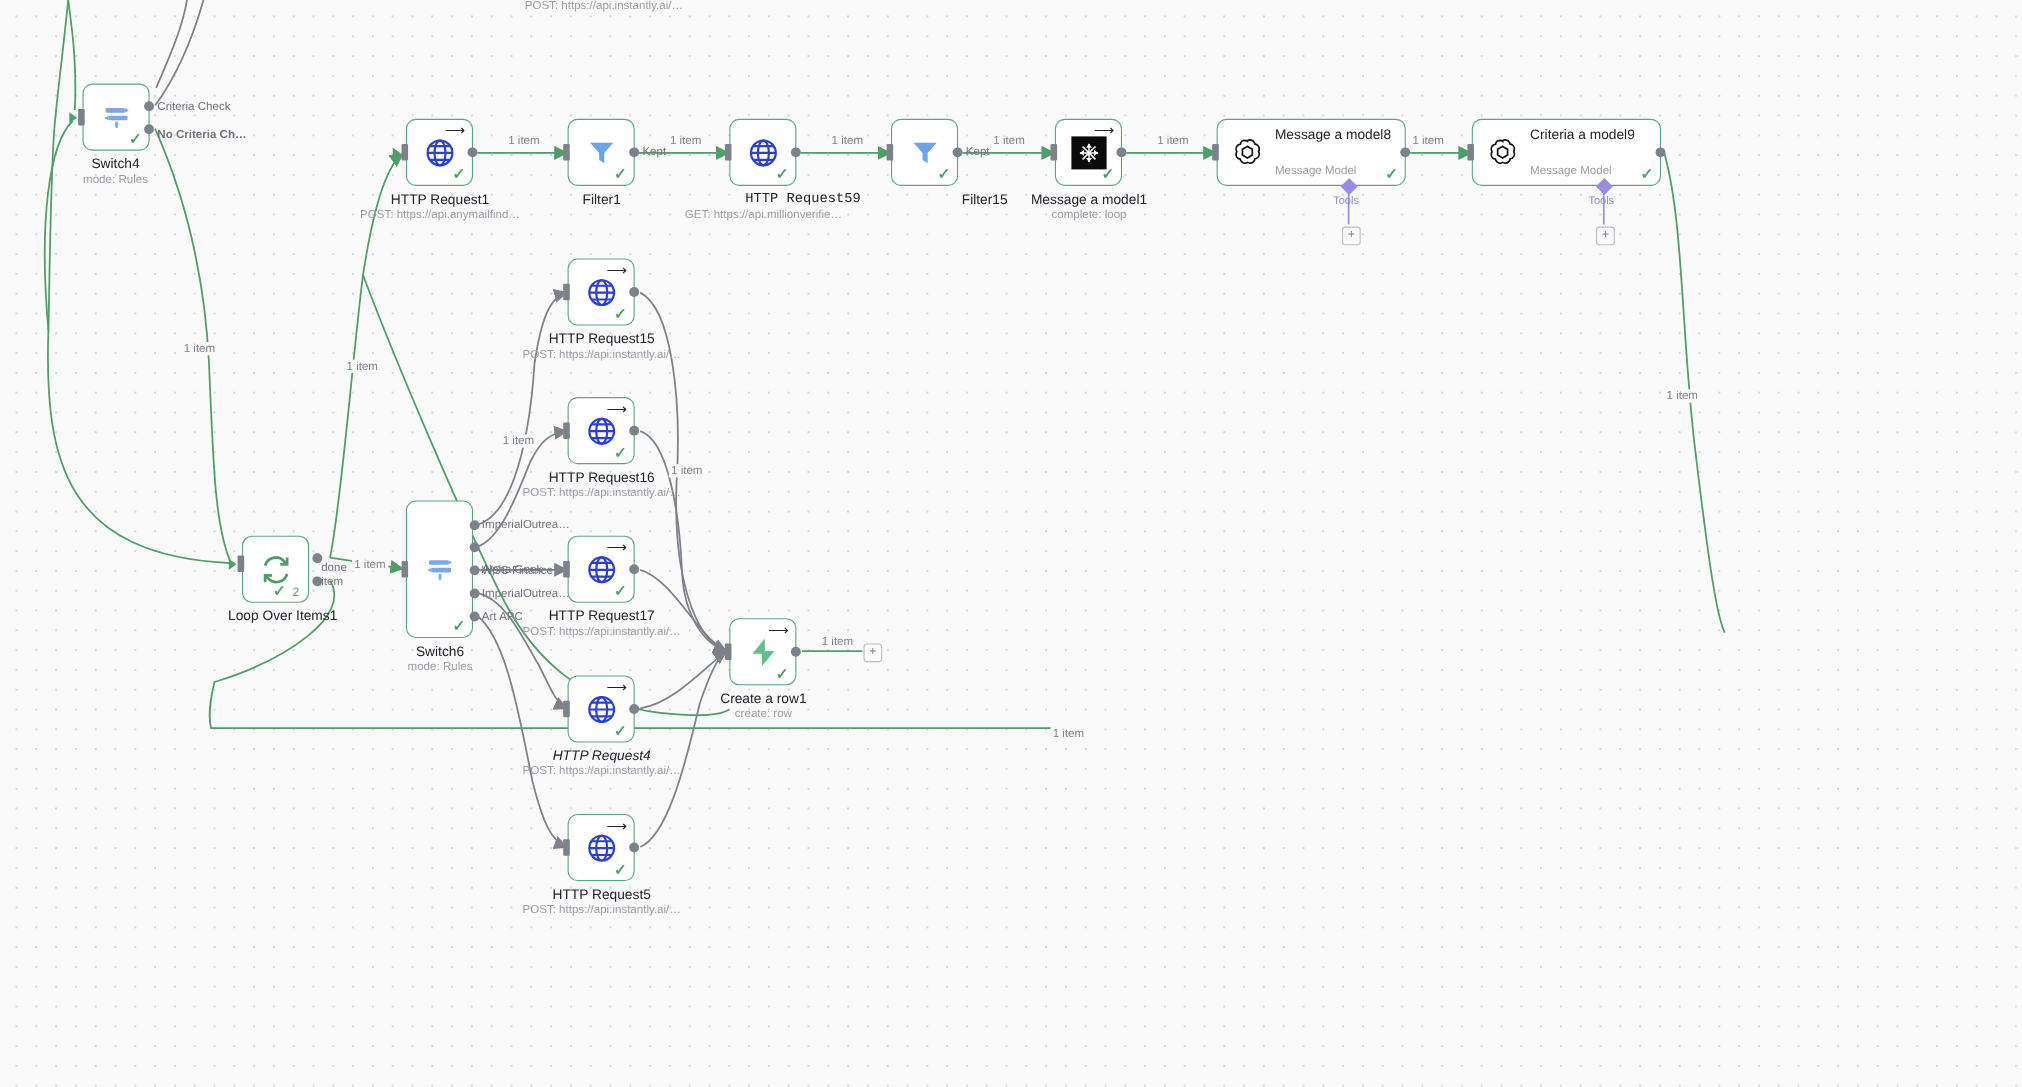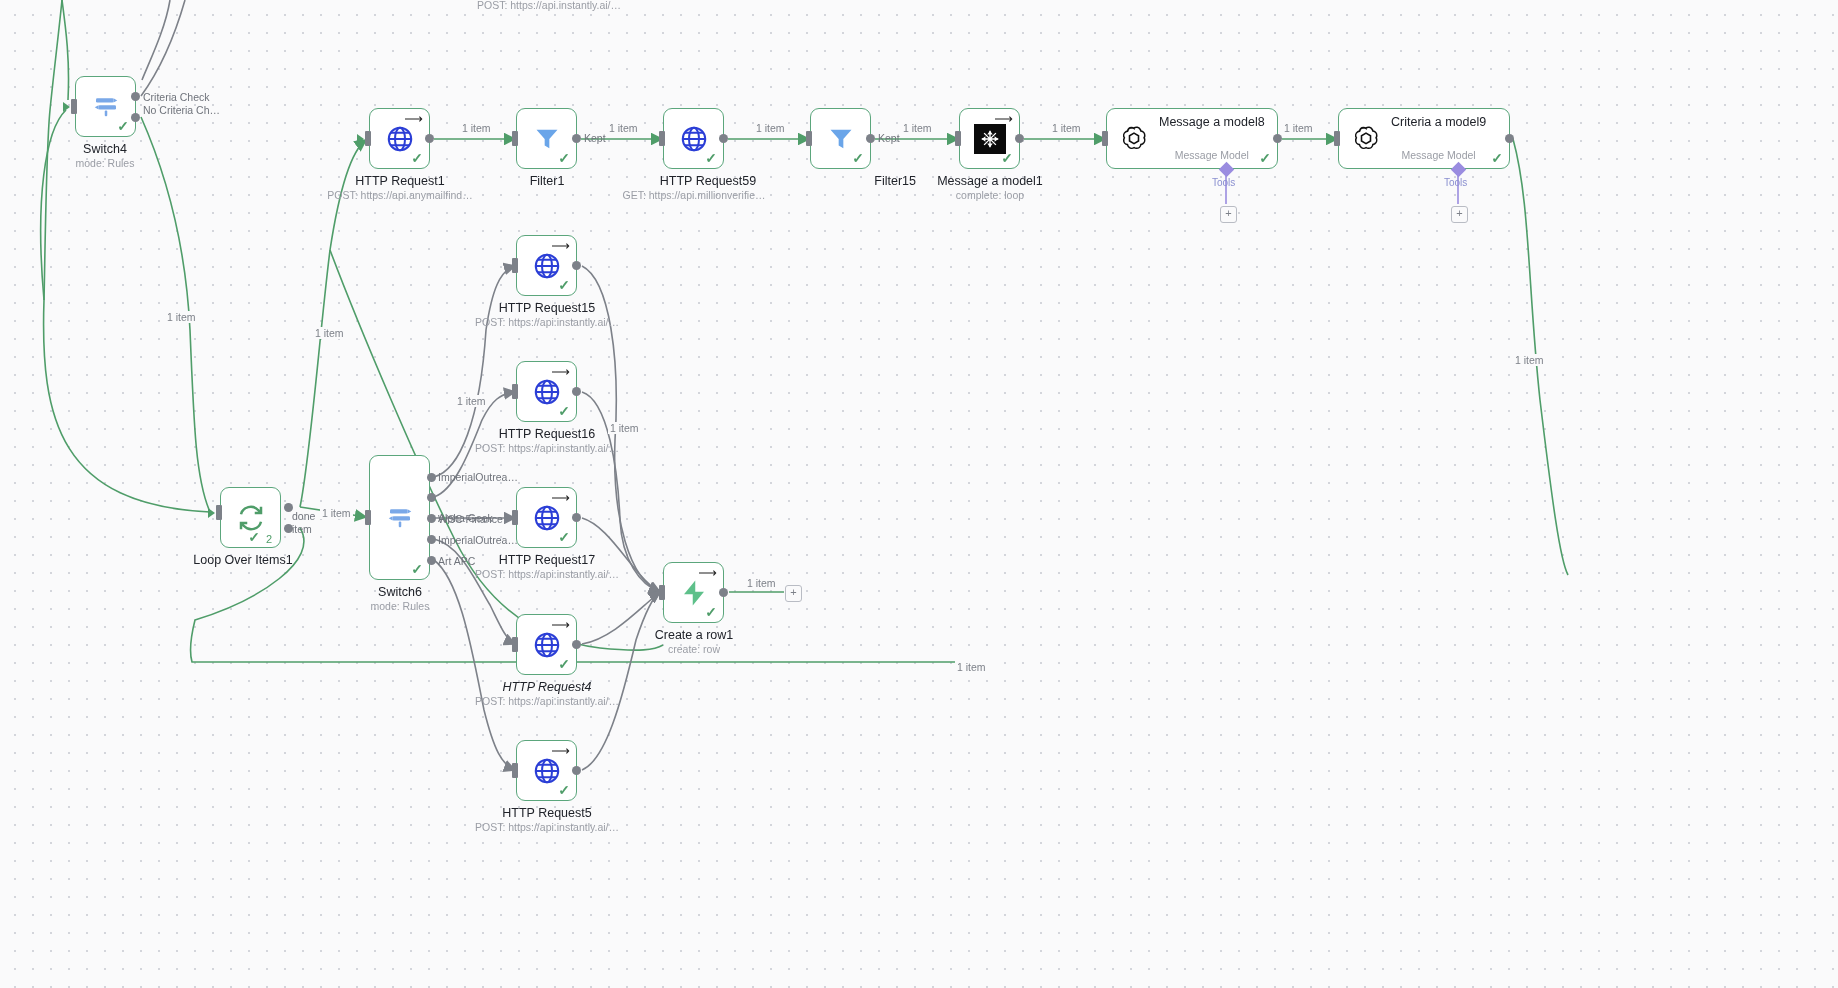--- a/index.html
+++ b/index.html
@@ -22,21 +22,21 @@
   .port{position:absolute;width:9px;height:9px;border-radius:50%;background:#7d8189;}
   .inport{position:absolute;width:6px;height:15px;background:#7d8189;border-radius:1px;}
   .intri{position:absolute;width:0;height:0;border-left:7px solid #4f9d69;border-top:5px solid transparent;border-bottom:5px solid transparent;}
   .portlabel{position:absolute;color:#6f737b;font-size:10.5px;line-height:12px;white-space:nowrap;}
   .plusbtn{position:absolute;width:15px;height:15px;border:1px solid #b9bcc4;border-radius:3px;background:#fafafb;
     color:#7d8189;font-size:11px;line-height:13px;text-align:center;}
   .diamond{position:absolute;width:11px;height:11px;background:#9a8ce0;transform:rotate(45deg);}
   .toolslbl{position:absolute;color:#8a8fd0;font-size:10px;white-space:nowrap;}
   .twotxt{position:absolute;color:#4f9d69;font-size:11px;white-space:nowrap;}
   .wtitle{font-size:12.5px;color:#20232a;line-height:15px;}
-  .wsub{font-size:10.5px;color:#9a9da5;line-height:13px;margin-top:19px;text-align:center;}
+  .wsub{font-size:10.5px;color:#9a9da5;line-height:13px;margin-top:19px;}
   .wtxt{display:flex;flex-direction:column;justify-content:center;}
 </style>
 </head>
 <body>
 
 <div id="canvas">
 
   <svg class="edges">
     <defs>
       <marker id="ag" markerWidth="8" markerHeight="8" refX="7" refY="4" orient="auto">
@@ -103,21 +103,21 @@
         <path d="M6 10.5L3 12.2l3 1.7z" fill="#7aa8e8"></path>
       <rect x="11" y="14.8" width="2" height="4.6" rx="0.8" fill="#7aa8e8"></rect>
     </svg>
     <span class="tick">✓</span>
   </div>
   <div class="intri" style="left:63px;top:102px;"></div>
   <div class="inport" style="left:71px;top:99px;"></div>
   <div class="port" style="left:131px;top:92px;"></div>
   <div class="port" style="left:131px;top:113px;"></div>
   <div class="portlabel" style="left:143px;top:91px;">Criteria Check</div>
-  <div class="portlabel" style="left:143px;top:104px;">No Criteria Ch…</div>
+  <div class="portlabel" style="left:143px;top:116px;font-weight:bold;">No Criteria Ch…</div>
   <div class="lbl" style="left:30px;top:142px;width:150px;">Switch4</div>
   <div class="sub" style="left:30px;top:157px;width:150px;">mode: Rules</div>
 
   <div class="node sq" style="left:369px;top:108px;">
     <svg width="30" height="30" viewBox="0 0 24 24" fill="none" stroke="#2b3ed6" stroke-width="1.6">
       <circle cx="12" cy="12" r="9"></circle>
         <ellipse cx="12" cy="12" rx="4" ry="9"></ellipse>
         <path d="M3 12h18M4.5 7h15M4.5 17h15"></path>
     </svg>
     <span class="arrowmark">⟶</span>
@@ -143,21 +143,21 @@
   <div class="node sq" style="left:663px;top:108px;">
     <svg width="30" height="30" viewBox="0 0 24 24" fill="none" stroke="#2b3ed6" stroke-width="1.6">
       <circle cx="12" cy="12" r="9"></circle>
         <ellipse cx="12" cy="12" rx="4" ry="9"></ellipse>
         <path d="M3 12h18M4.5 7h15M4.5 17h15"></path>
     </svg>
     <span class="tick">✓</span>
   </div>
   <div class="inport" style="left:659px;top:131px;"></div>
   <div class="port" style="left:719px;top:134px;"></div>
-  <div class="lbl" style="left:633px;top:174px;width:150px;">HTTP Request59</div>
+  <div class="lbl" style="left:655px;top:174px;width:150px;font-family:Liberation Mono, monospace;">HTTP Request59</div>
   <div class="sub" style="left:604px;top:189px;width:180px;">GET: https://api.millionverifie…</div>
 
   <div class="node sq" style="left:810px;top:108px;">
     <svg width="28" height="28" viewBox="0 0 24 24">
       <path d="M3 4h18l-7 8v8l-4-2.5V12z" fill="#6aa5e9"></path>
     </svg>
     <span class="tick">✓</span>
   </div>
   <div class="inport" style="left:806px;top:131px;"></div>
   <div class="port" style="left:866px;top:134px;"></div>
@@ -221,21 +221,21 @@
     </svg>
     <span class="tick" style="right:20px;">✓</span>
     <span class="twotxt" style="right:8px;bottom:2px;">2</span>
   </div>
   <div class="intri" style="left:208px;top:508px;"></div>
   <div class="inport" style="left:216px;top:505px;"></div>
   <div class="port" style="left:284px;top:503px;"></div>
   <div class="port" style="left:284px;top:524px;"></div>
   <div class="portlabel" style="left:292px;top:510px;">done</div>
   <div class="portlabel" style="left:292px;top:523px;">item</div>
-  <div class="lbl" style="left:168px;top:553px;width:150px;">Loop Over Items1</div>
+  <div class="lbl" style="left:182px;top:553px;width:150px;">Loop Over Items1</div>
 
   <div class="node tall" style="left:369px;top:455px;">
     <svg width="30" height="30" viewBox="0 0 24 24">
       <rect x="4" y="5" width="14" height="3.4" rx="1" fill="#7aa8e8"></rect>
         <path d="M18 5l3 1.7L18 8.4z" fill="#7aa8e8"></path>
       <rect x="6" y="10.5" width="14" height="3.4" rx="1" fill="#7aa8e8"></rect>
         <path d="M6 10.5L3 12.2l3 1.7z" fill="#7aa8e8"></path>
       <rect x="11" y="14.8" width="2" height="4.6" rx="0.8" fill="#7aa8e8"></rect>
     </svg>
     <span class="tick">✓</span>

